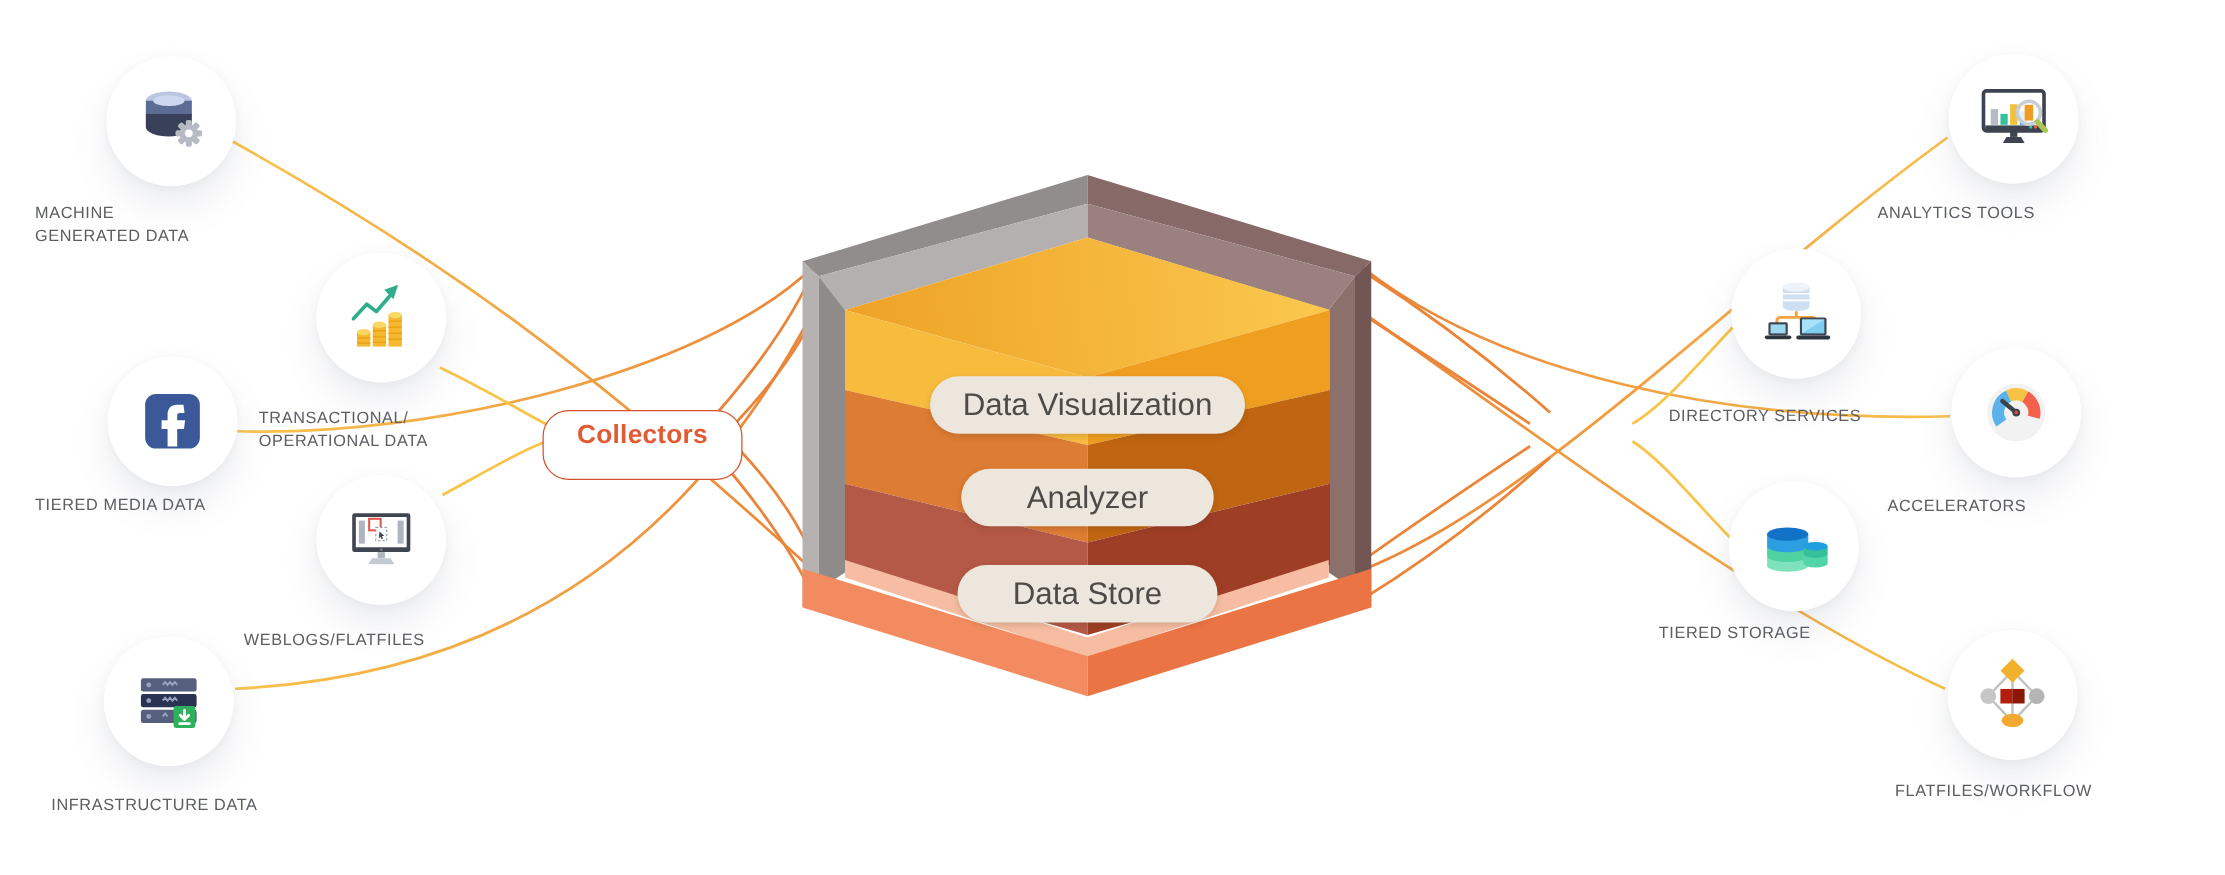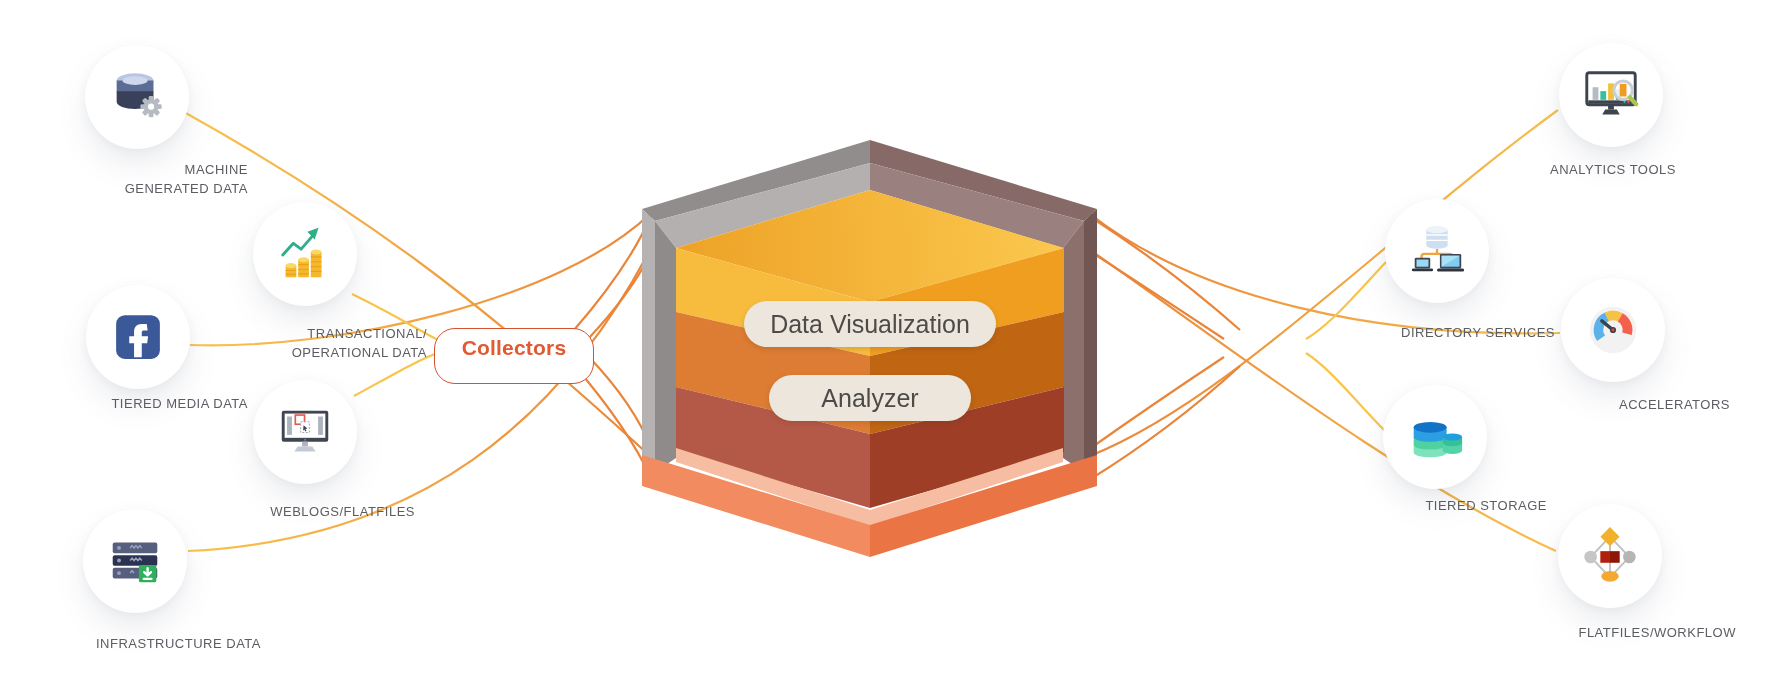--- a/index.html
+++ b/index.html
@@ -8,21 +8,21 @@
     font-family:"Liberation Sans",sans-serif;
   }
   .stage svg.art{position:absolute;left:0;top:0;}
   .node{position:absolute;}
   .circle{
     width:104px;height:104px;border-radius:50%;background:#ffffff;
     box-shadow:0 16px 30px rgba(100,110,130,.12),0 2px 8px rgba(100,110,130,.07);
     display:flex;align-items:center;justify-content:center;
   }
   .caption{
-    position:absolute;text-align:right;color:#5b5d63;font-size:13px;line-height:19px;
+    position:absolute;text-align:left;color:#5b5d63;font-size:13px;line-height:19px;
     letter-spacing:.5px;white-space:pre-line;
   }
   .hub{
     position:absolute;height:56px;line-height:38px;text-align:center;background:#ffffff;
     border:1.5px solid #d4532e;border-radius:21px;color:#e15a31;font-size:21px;font-weight:700;
     letter-spacing:.2px;box-sizing:border-box;
   }
   .layer-pill{
     position:absolute;height:46px;line-height:46px;text-align:center;background:#ece6dc;
     border-radius:23px;color:#4d4b48;font-size:25px;
@@ -202,41 +202,42 @@
         </g>
       </svg>
     </div>
   </div>
   <div class="caption" style="left:41px;top:634px;width:220px">INFRASTRUCTURE DATA</div>
 
   <div class="hub" style="left:434px;top:328px;width:160px">Collectors</div>
 
   <div class="layer-pill" style="left:744px;top:301px;width:252px">Data Visualization</div>
   <div class="layer-pill" style="left:769px;top:375px;width:202px">Analyzer</div>
+  <div class="layer-pill" style="left:766px;top:452px;width:208px">Data Store</div>
 
   <div class="node" style="left:1559px;top:43px">
     <div class="circle">
       <svg width="62" height="62" viewBox="0 0 64 64">
         <rect x="7" y="9" width="50" height="33" rx="2.5" fill="#ffffff" stroke="#3d4450" stroke-width="3"></rect>
         <rect x="13" y="24" width="6" height="13" fill="#b4bbc3"></rect>
         <rect x="21" y="28" width="6" height="9" fill="#37c09e"></rect>
         <rect x="29" y="20" width="6" height="17" fill="#f2c13c"></rect>
         <rect x="37" y="26" width="6" height="11" fill="#4a9bd8"></rect>
         <rect x="8.5" y="37.5" width="47" height="3.5" fill="#3d4450"></rect>
         <circle cx="46" cy="39" r="1.2" fill="#37c09e"></circle>
           <circle cx="50" cy="39" r="1.2" fill="#f2604c"></circle>
         <circle cx="44.5" cy="27" r="9.5" fill="#ffffff" fill-opacity=".85" stroke="#c9ced4" stroke-width="3"></circle>
         <rect x="41" y="20.5" width="7" height="13" fill="#f19c20"></rect>
         <line x1="51.5" y1="34.5" x2="58" y2="41.5" stroke="#a9c852" stroke-width="4.5" stroke-linecap="round"></line>
         <rect x="29" y="42" width="6" height="5" fill="#3d4450"></rect>
         <path d="M23 52 h18 l-3 -5 h-12 z" fill="#3d4450"></path>
       </svg>
     </div>
   </div>
-  <div class="caption" style="left:1456px;top:160px;width:220px">ANALYTICS TOOLS</div>
+  <div class="caption" style="left:1502px;top:160px;width:220px">ANALYTICS TOOLS</div>
 
   <div class="node" style="left:1385px;top:199px">
     <div class="circle">
       <svg width="62" height="62" viewBox="0 0 64 64">
         <path d="M21 10 v16 a11 3.8 0 0 0 22 0 V10" fill="#cfdff2"></path>
         <ellipse cx="32" cy="10" rx="11" ry="3.8" fill="#eef3fa"></ellipse>
         <g stroke="#ffffff" stroke-width="1.4">
             <path d="M21 15.5 h22 M21 21 h22"></path>
           </g>
         <g stroke="#f2a33c" stroke-width="2.4" fill="none">

